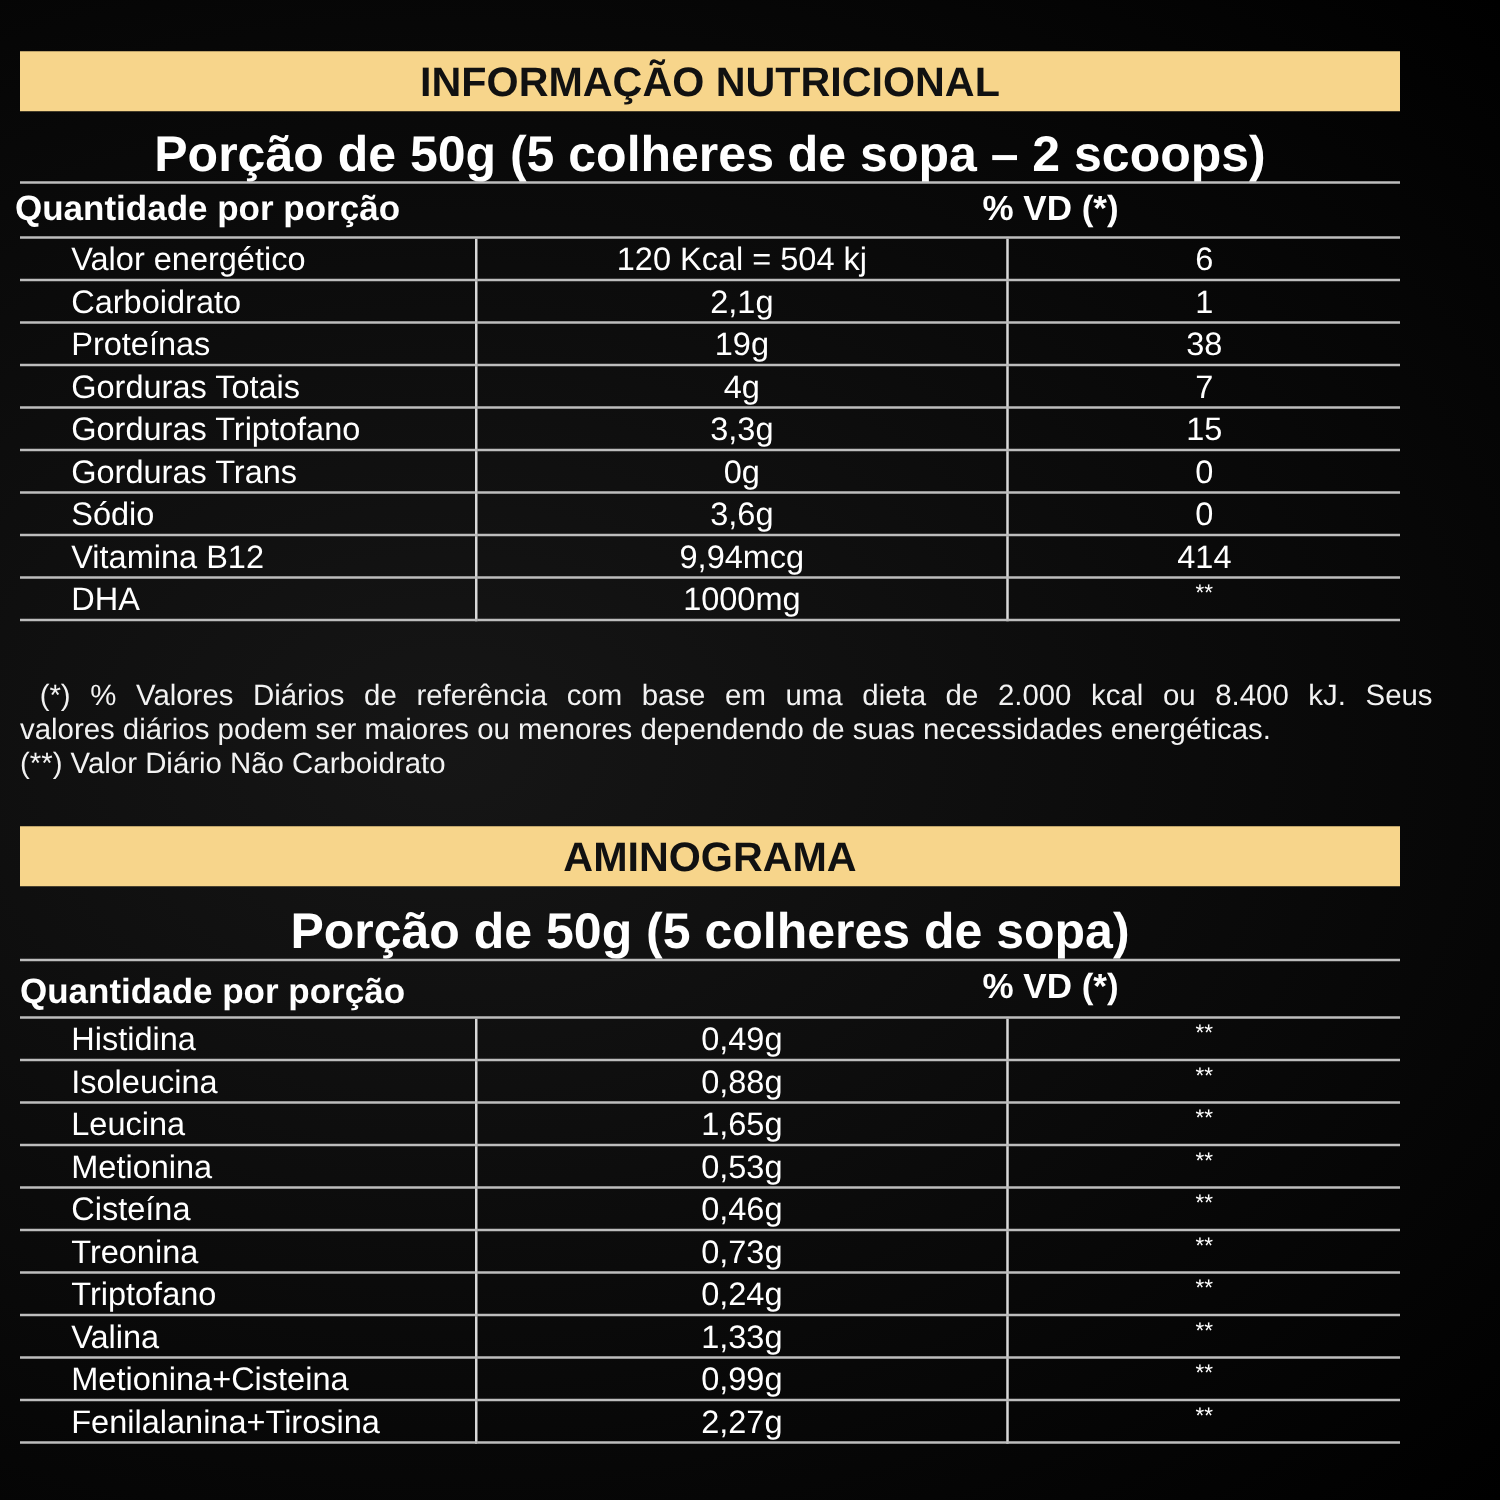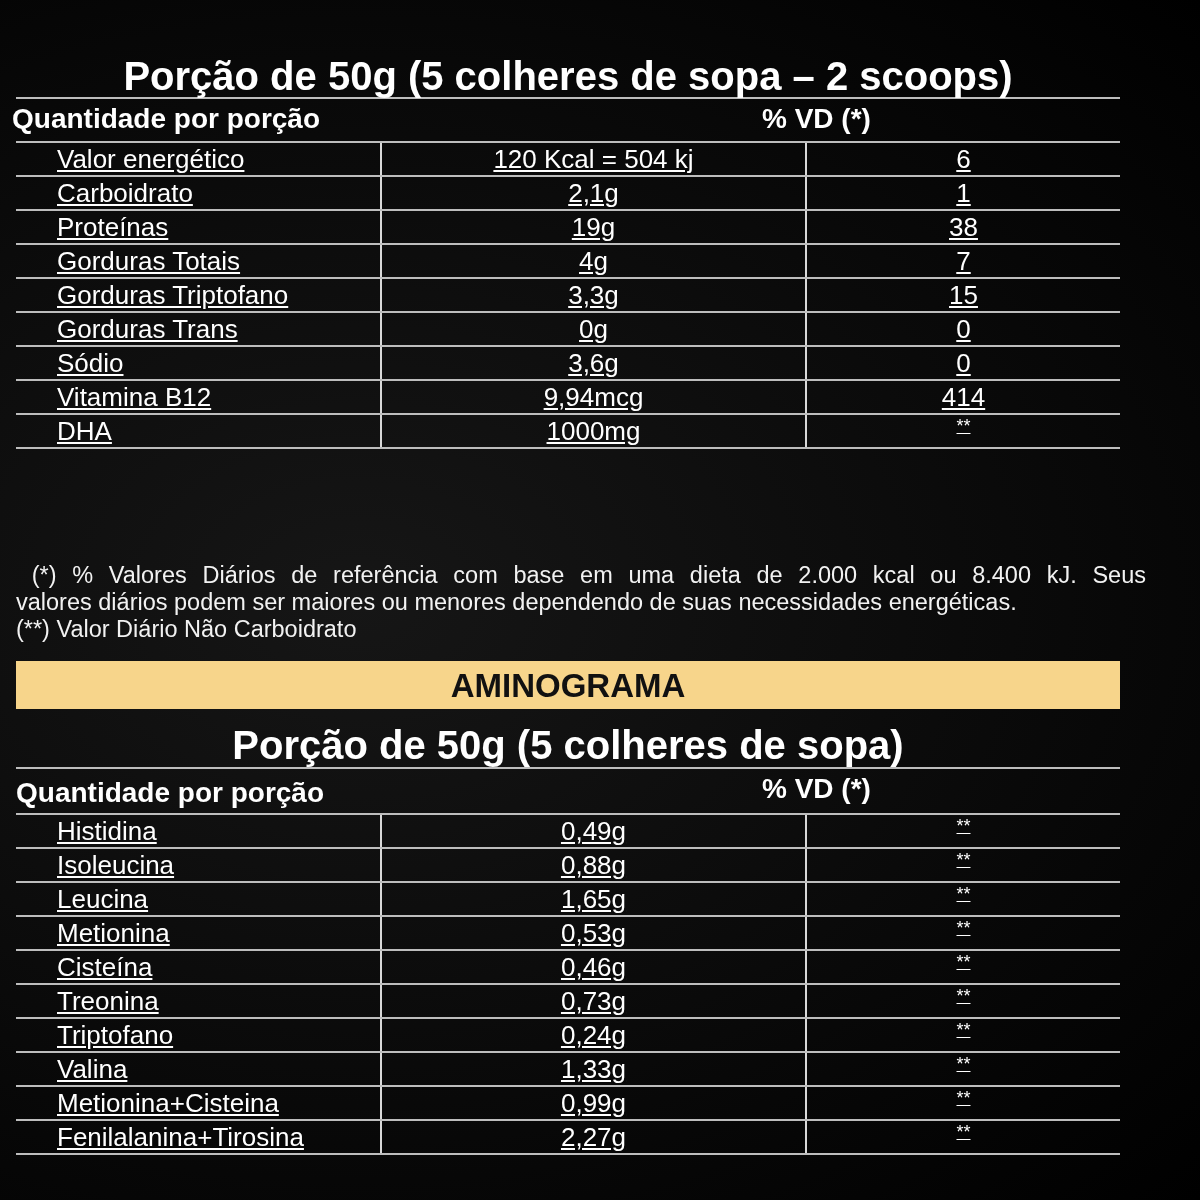--- a/index.html
+++ b/index.html
@@ -29,44 +29,45 @@
     border-bottom: 2px solid #bdbdbd;
   }
   .hdr {
     position: relative;
     height: 42px;
     border-bottom: 2px solid #bdbdbd;
     font-weight: bold;
     font-size: 28px;
   }
   .hdr .q { position: absolute; left: -4px; top: 4px; }
-  .hdr .vd { position: absolute; left: 746px; width: 400px; text-align: left; top: 4px; }
-  table { border-collapse: collapse; width: 1104px; table-layout: fixed; text-decoration: underline; }
+  .hdr .vd { position: absolute; left: 770px; width: 400px; text-align: left; top: 4px; }
+  table { border-collapse: collapse; width: 1104px; table-layout: fixed; }
   td {
     height: 32px;
     padding: 0;
     font-size: 26px;
     line-height: 32px;
     border-bottom: 2px solid #bdbdbd;
     white-space: nowrap;
   }
   td.c1 { width: 365px; padding-left: 41px; box-sizing: border-box; border-right: 2px solid #d8d8d8; }
   td.c2 { width: 423px; text-align: center; border-right: 2px solid #d8d8d8; }
   td.c3 { text-align: center; }
   td.c3.star { font-size: 18px; line-height: 22px; vertical-align: top; }
   .notes {
-    position: absolute; left: 16px; top: 562px; width: 1130px;
+    position: absolute; left: 16px; top: 543px; width: 1130px;
     font-size: 23.5px; line-height: 27px; color: #f2f2f2;
   }
   .notes .j { text-align: justify; text-align-last: justify; }
 </style>
 </head>
 <body>
 
 <div class="section" style="top:41px;">
+  <div class="banner">INFORMAÇÃO NUTRICIONAL</div>
   <div class="portion">Porção de 50g (5 colheres de sopa – 2 scoops)</div>
   <div class="hdr">
     <span class="q">Quantidade por porção</span>
     <span class="vd">% VD (*)</span>
   </div>
   <table>
     <tbody id="nutrition-body">
         <tr>
           <td class="c1">Valor energético</td>
           <td class="c2">120 Kcal = 504 kj</td>

